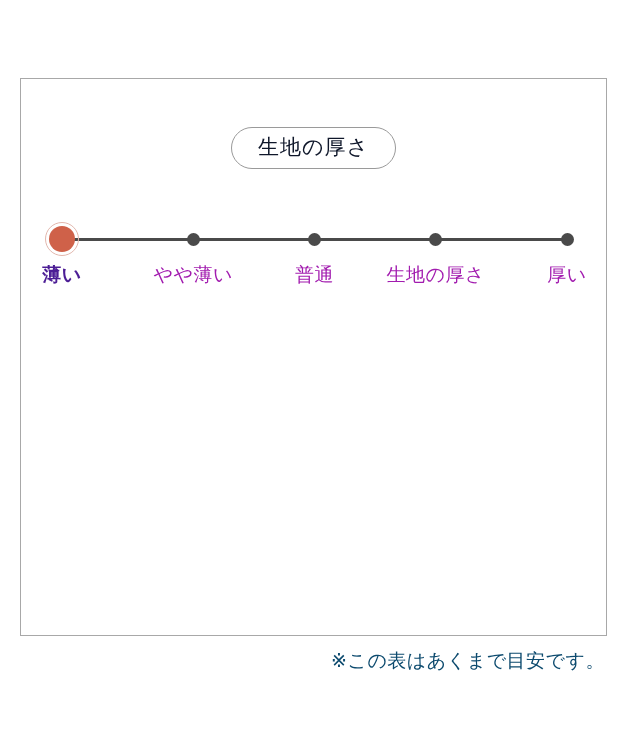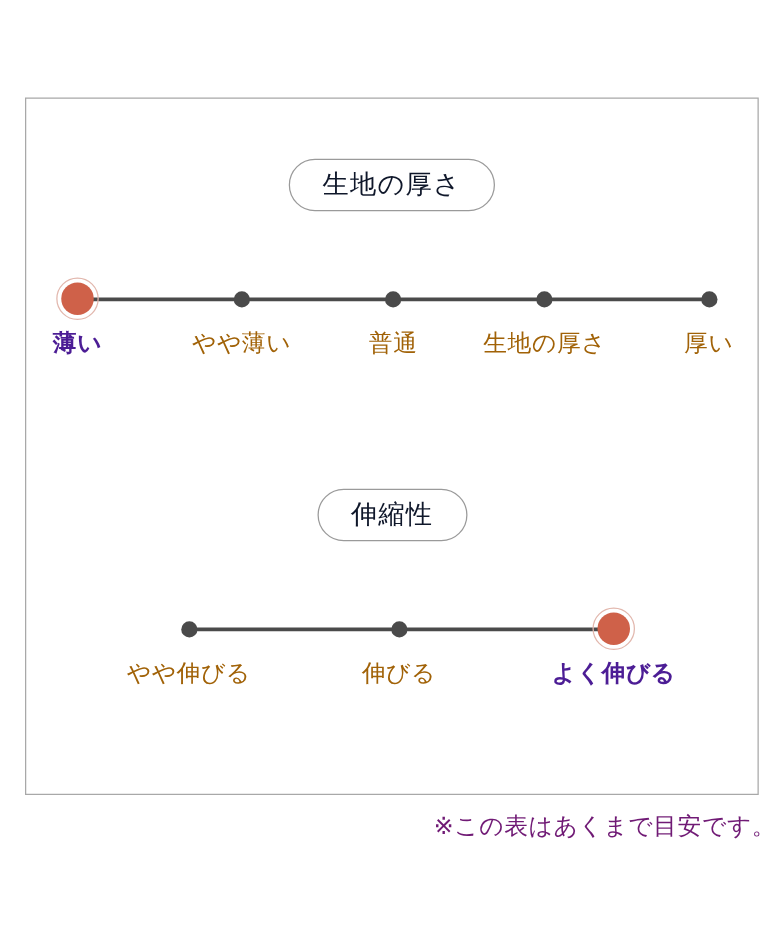--- a/index.html
+++ b/index.html
@@ -108,35 +108,35 @@
     box-sizing: border-box;
   }
 
   .node-label {
     position: absolute;
     top: 40px;
     left: 50%;
     transform: translateX(-50%);
     white-space: nowrap;
     font-size: 19px;
-    color: #a16207;
+    color: #a21caf;
     letter-spacing: 0.5px;
   }
   .node.selected .node-label {
     color: #4c1d95;
     font-weight: bold;
   }
 
   
   .footnote {
     position: absolute;
-    right: 4px;
+    right: 20px;
     top: 648px;
     font-size: 19px;
-    color: #701a75;
+    color: #0c4a6e;
     letter-spacing: 0.5px;
     white-space: nowrap;
   }
 </style>
 </head>
 <body>
 
 <div class="spec-frame">
 
   <div class="section section-thickness">
@@ -179,48 +179,16 @@
 
       <div class="node" style="left:546px;">
         <div class="dot-holder">
           <span class="dot"></span>
         </div>
         <span class="node-label">厚い</span>
       </div>
     </div>
   </div>
 
-  <div class="section section-stretch">
-
-    <div class="pill-wrap">
-      <span class="pill">伸縮性</span>
-    </div>
-
-    <div class="scale">
-      <div class="track-line" style="left:130px; right:107px;"></div>
-
-      <div class="node" style="left:130px;">
-        <div class="dot-holder">
-          <span class="dot"></span>
-        </div>
-        <span class="node-label">やや伸びる</span>
-      </div>
-
-      <div class="node" style="left:298px;">
-        <div class="dot-holder">
-          <span class="dot"></span>
-        </div>
-        <span class="node-label">伸びる</span>
-      </div>
-
-      <div class="node selected" style="left:470px;">
-        <div class="dot-holder">
-          <span class="ring"></span>
-          <span class="dot"></span>
-        </div>
-        <span class="node-label">よく伸びる</span>
-      </div>
-    </div>
-  </div>
 
 </div>
 
 <div class="footnote">※この表はあくまで目安です。</div>
 
 </body></html>

